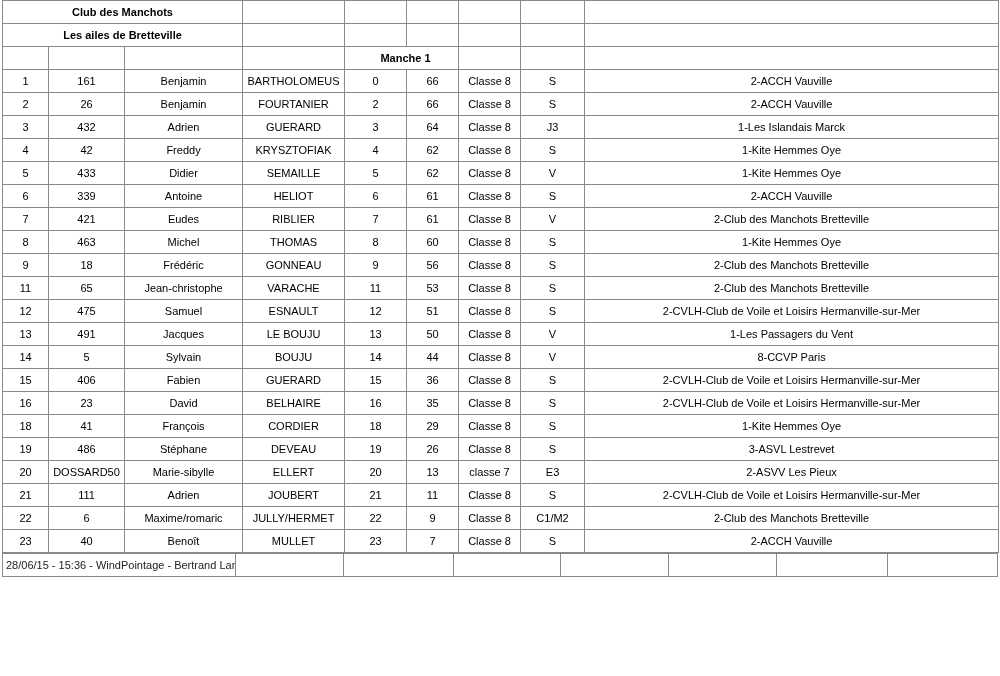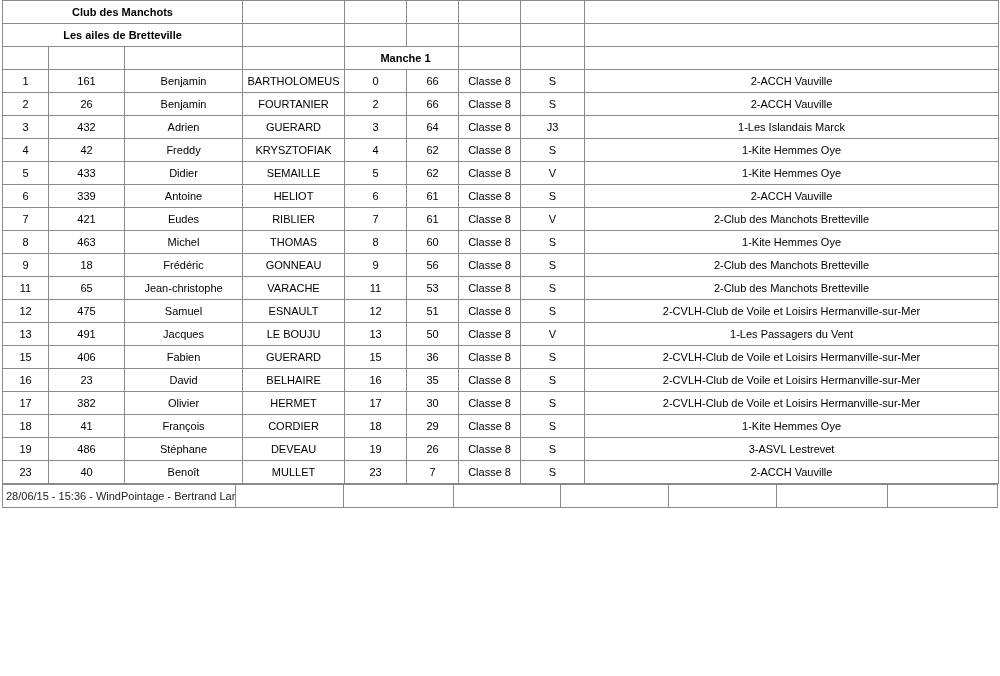--- a/index.html
+++ b/index.html
@@ -251,20 +251,31 @@
           <td>491</td>
           <td>Jacques</td>
           <td>LE BOUJU</td>
           <td>13</td>
           <td>50</td>
           <td>Classe 8</td>
           <td>V</td>
           <td>1-Les Passagers du Vent</td>
         </tr>
         <tr>
+          <td>14</td>
+          <td>5</td>
+          <td>Sylvain</td>
+          <td>BOUJU</td>
+          <td>14</td>
+          <td>44</td>
+          <td>Classe 8</td>
+          <td>V</td>
+          <td>8-CCVP Paris</td>
+        </tr>
+        <tr>
           <td>15</td>
           <td>406</td>
           <td>Fabien</td>
           <td>GUERARD</td>
           <td>15</td>
           <td>36</td>
           <td>Classe 8</td>
           <td>S</td>
           <td>2-CVLH-Club de Voile et Loisirs Hermanville-sur-Mer</td>
         </tr>
@@ -273,51 +284,73 @@
           <td>23</td>
           <td>David</td>
           <td>BELHAIRE</td>
           <td>16</td>
           <td>35</td>
           <td>Classe 8</td>
           <td>S</td>
           <td>2-CVLH-Club de Voile et Loisirs Hermanville-sur-Mer</td>
         </tr>
         <tr>
-          <td>17</td>
-          <td>382</td>
-          <td>Olivier</td>
-          <td>HERMET</td>
-          <td>17</td>
-          <td>30</td>
-          <td>Classe 8</td>
-          <td>S</td>
-          <td>2-CVLH-Club de Voile et Loisirs Hermanville-sur-Mer</td>
-        </tr>
-        <tr>
           <td>18</td>
           <td>41</td>
           <td>François</td>
           <td>CORDIER</td>
           <td>18</td>
           <td>29</td>
           <td>Classe 8</td>
           <td>S</td>
           <td>1-Kite Hemmes Oye</td>
         </tr>
         <tr>
           <td>19</td>
           <td>486</td>
           <td>Stéphane</td>
           <td>DEVEAU</td>
           <td>19</td>
           <td>26</td>
           <td>Classe 8</td>
           <td>S</td>
           <td>3-ASVL Lestrevet</td>
+        </tr>
+        <tr>
+          <td>20</td>
+          <td>DOSSARD50</td>
+          <td>Marie-sibylle</td>
+          <td>ELLERT</td>
+          <td>20</td>
+          <td>13</td>
+          <td>classe 7</td>
+          <td>E3</td>
+          <td>2-ASVV Les Pieux</td>
+        </tr>
+        <tr>
+          <td>21</td>
+          <td>111</td>
+          <td>Adrien</td>
+          <td>JOUBERT</td>
+          <td>21</td>
+          <td>11</td>
+          <td>Classe 8</td>
+          <td>S</td>
+          <td>2-CVLH-Club de Voile et Loisirs Hermanville-sur-Mer</td>
+        </tr>
+        <tr>
+          <td>22</td>
+          <td>6</td>
+          <td>Maxime/romaric</td>
+          <td>JULLY/HERMET</td>
+          <td>22</td>
+          <td>9</td>
+          <td>Classe 8</td>
+          <td>C1/M2</td>
+          <td>2-Club des Manchots Bretteville</td>
         </tr>
         <tr>
           <td>23</td>
           <td>40</td>
           <td>Benoît</td>
           <td>MULLET</td>
           <td>23</td>
           <td>7</td>
           <td>Classe 8</td>
           <td>S</td>

